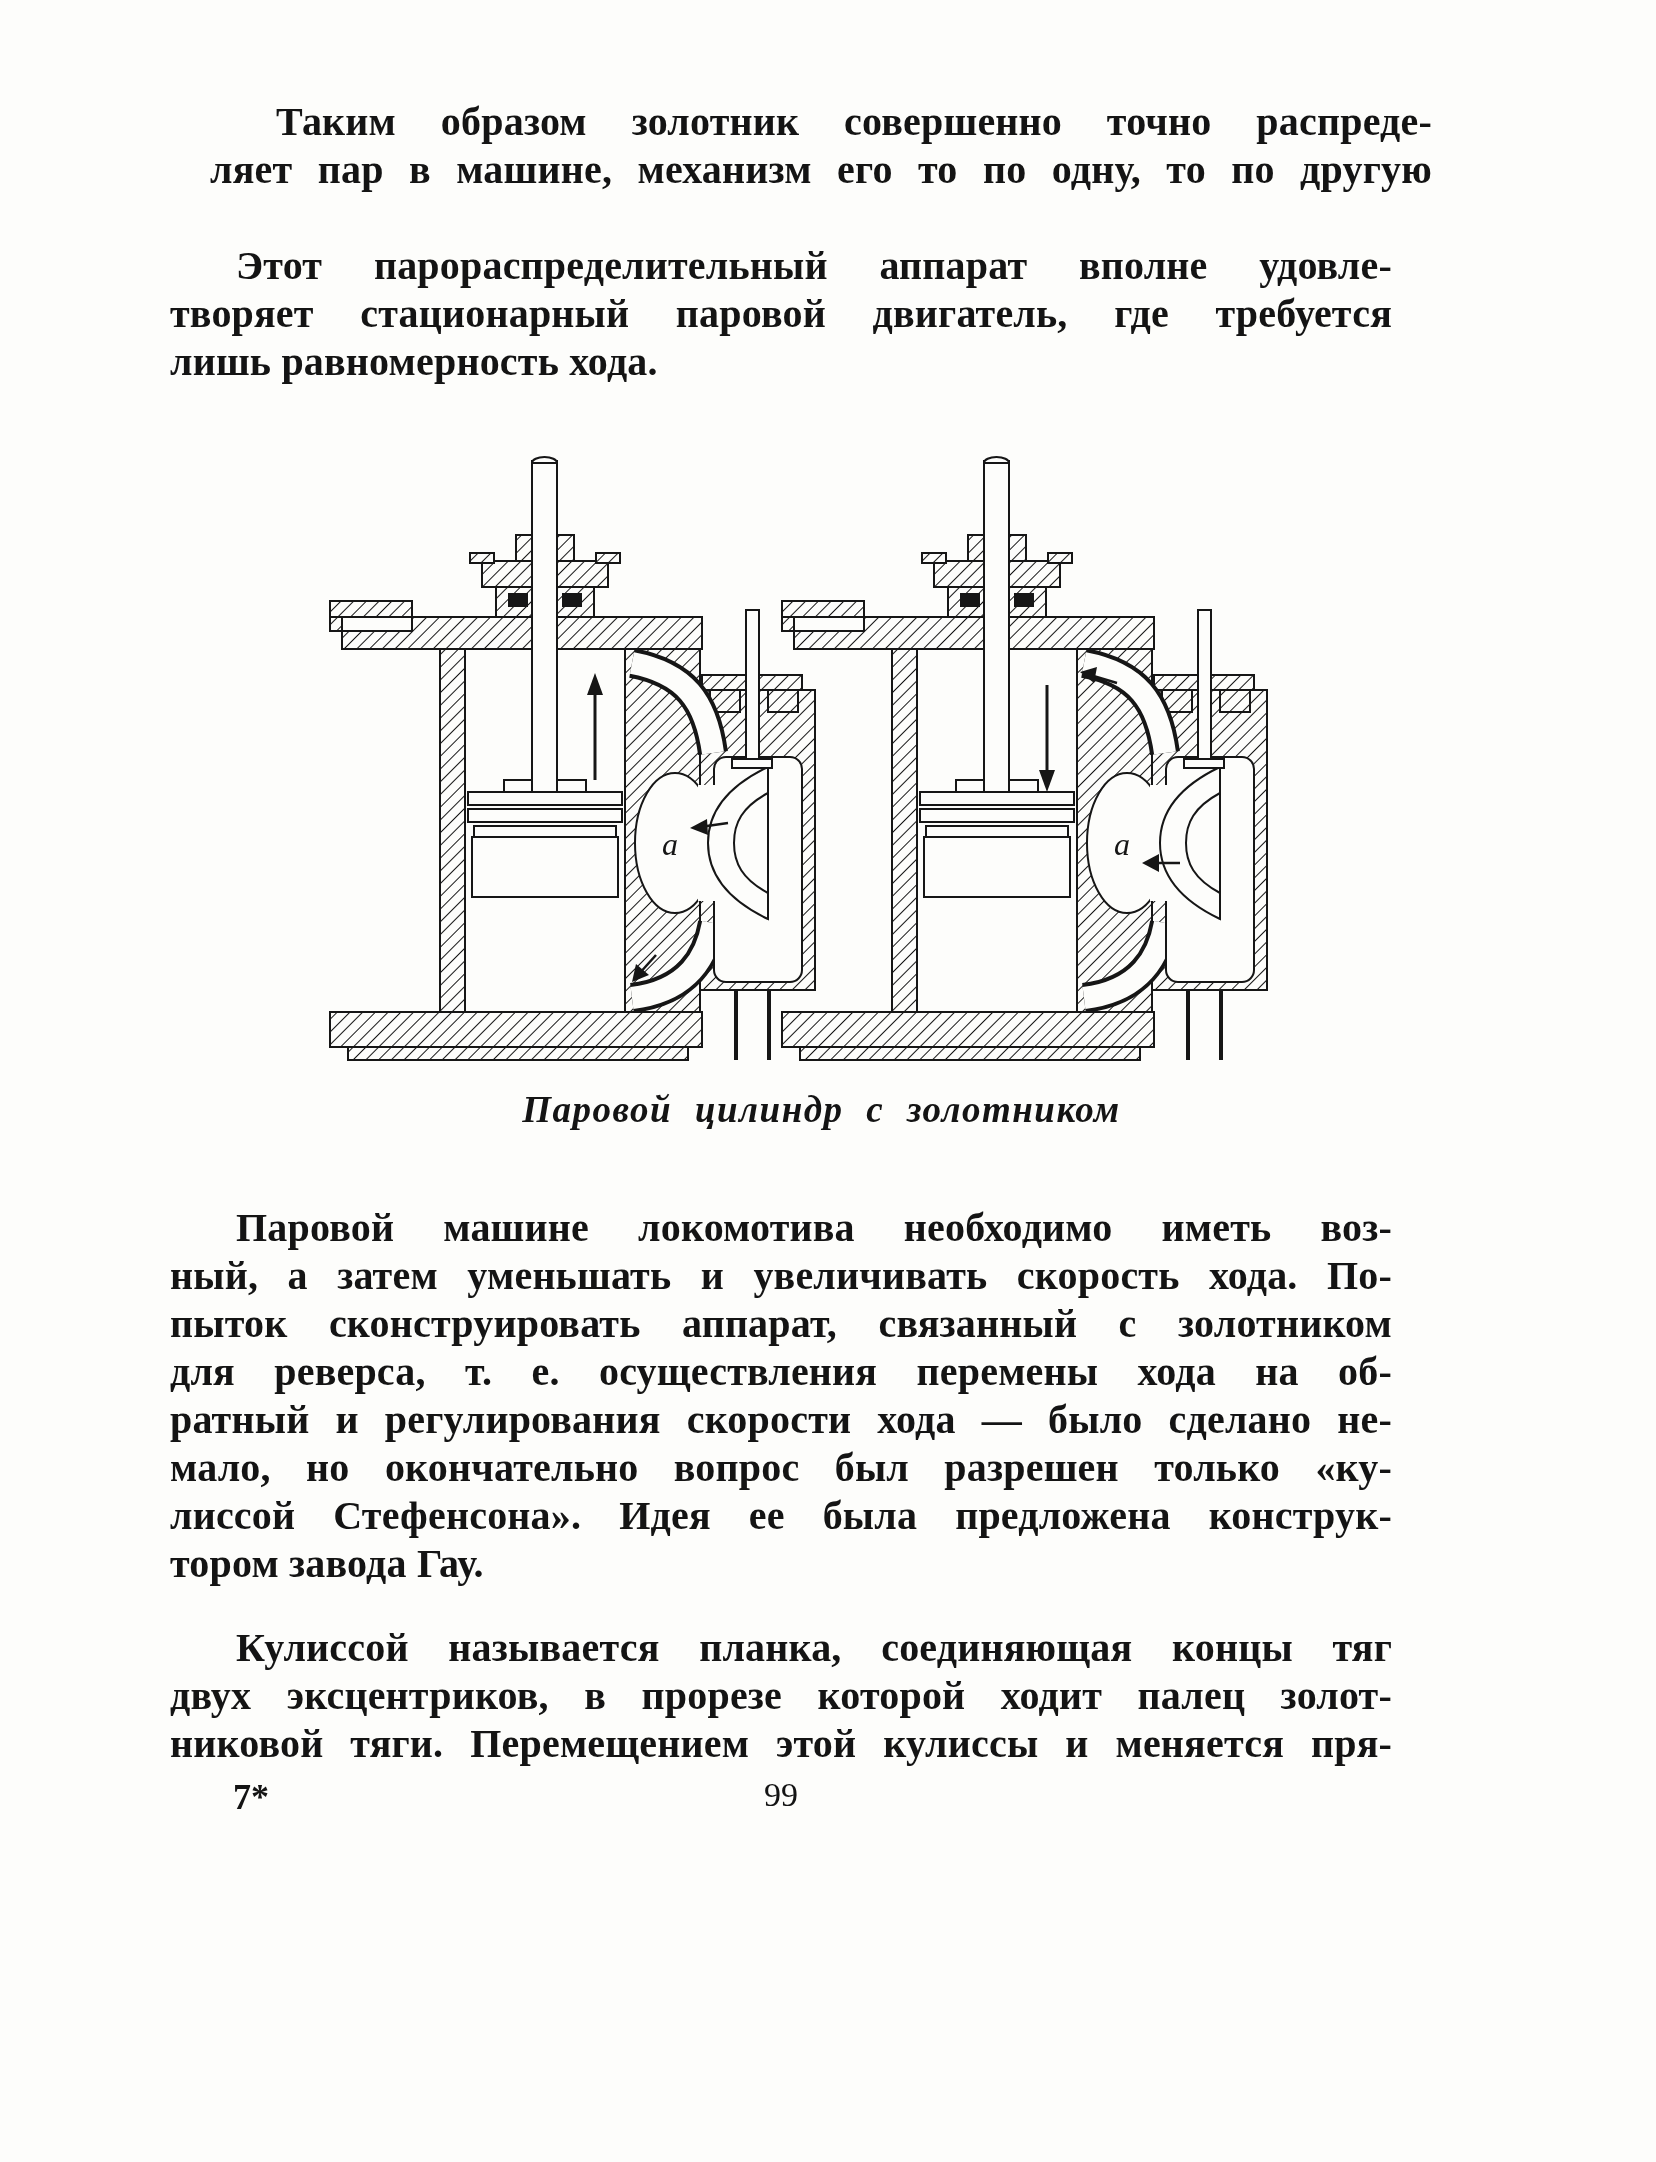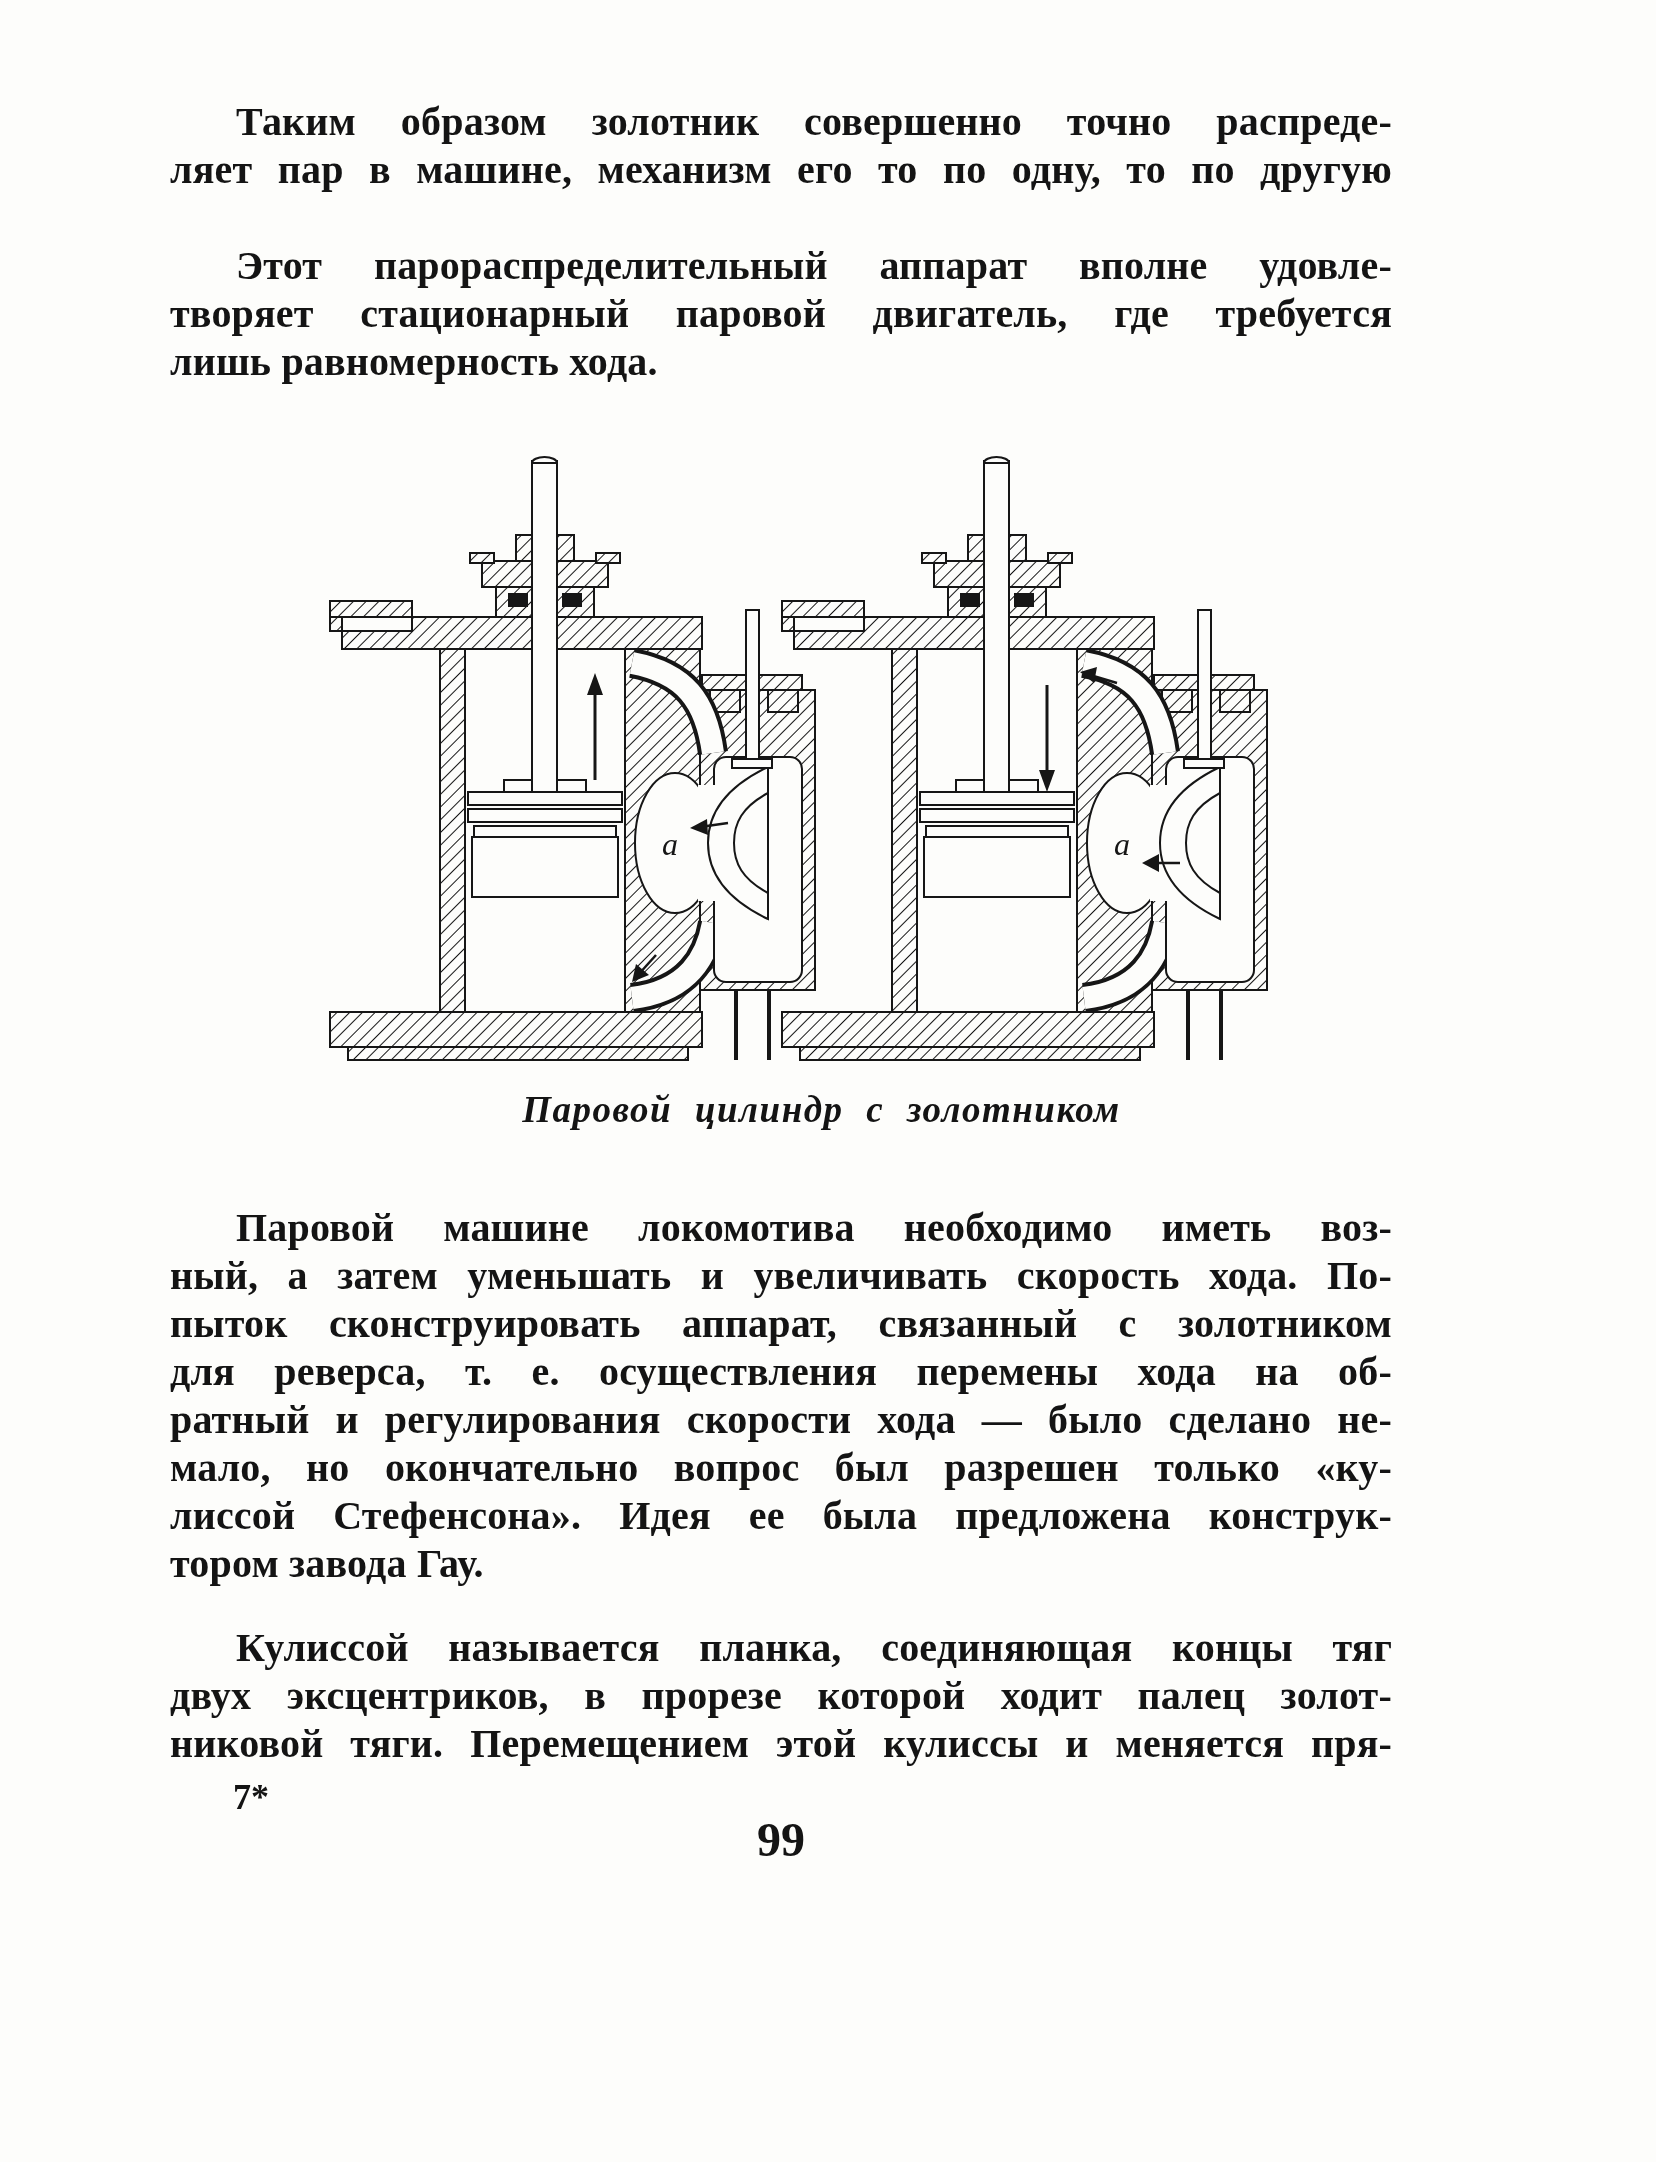--- a/index.html
+++ b/index.html
@@ -9,38 +9,38 @@
     font-family:"Liberation Serif", serif; color:#141414;
   }
   .para {
     position:absolute; left:170px; width:1222px;
     font-weight:bold; font-size:40px; line-height:48px;
     letter-spacing:0.2px;
   }
   .tline { text-align:justify; text-align-last:justify; }
   .tline.last { text-align-last:left; }
   .para .tline:first-child { text-indent:66px; }
-  #para1 { top:98px; }
+  #para1 { top:98px;margin-left:40px; }
   #para2 { top:242px; }
   #para3 { top:1204px; }
   #para4 { top:1624px; }
   .figure { position:absolute; left:290px; top:435px; width:1000px; height:655px; }
   .figure svg { display:block; width:1000px; height:655px; }
   .caption {
     position:absolute; left:264px; top:1088px; width:1115px;
     text-align:center; font-style:italic; font-weight:bold;
     font-size:37px; letter-spacing:1.5px; word-spacing:12px;
   }
   .footnote-marker {
     position:absolute; left:233px; top:1776px;
     font-weight:bold; font-size:36px;
   }
   .page-number {
     position:absolute; left:170px; top:1776px; width:1222px;
-    text-align:center; font-weight:bold; font-size:48px;margin-top:36px;
+    text-align:center; font-weight:normal; font-size:34px;
   }
   .hat { fill:url(#hh); stroke:#161616; stroke-width:2; }
   .wht { fill:#fdfdfb; stroke:#161616; stroke-width:2; }
   .ln  { stroke:#161616; fill:none; }
   .blk { fill:#161616; stroke:none; }
   .alabel { font-family:"Liberation Serif", serif; font-style:italic; font-size:32px; fill:#161616; }
 </style>
 </head>
 <body>
 

